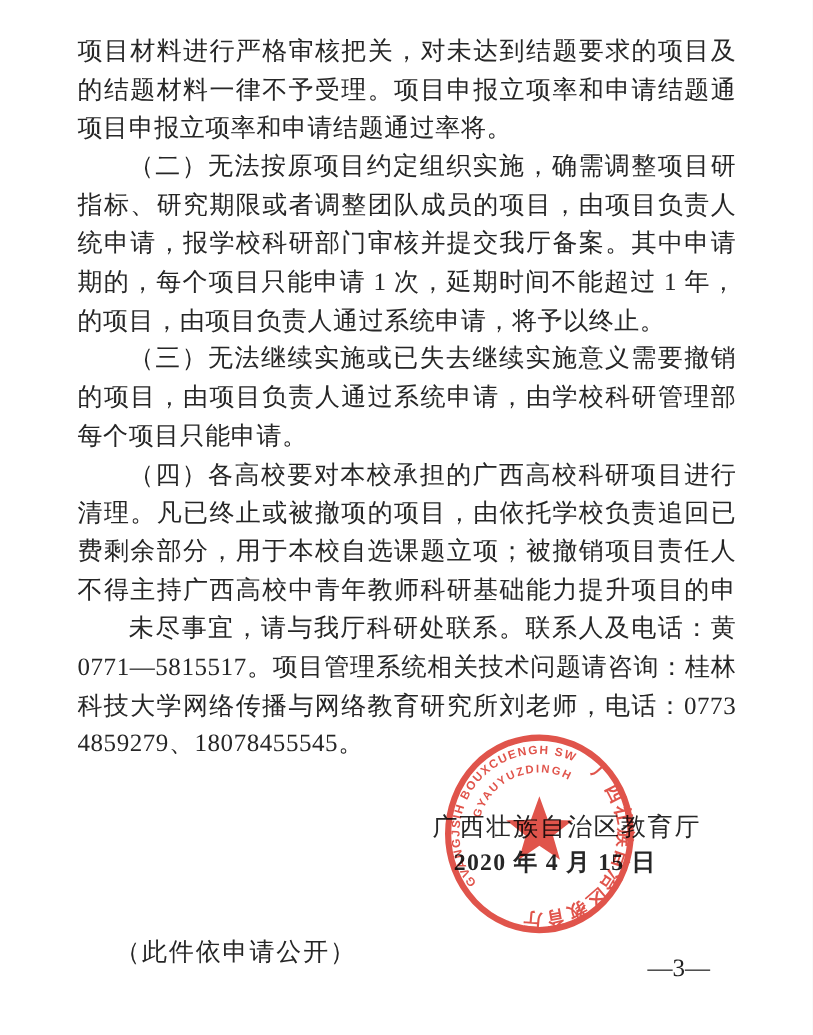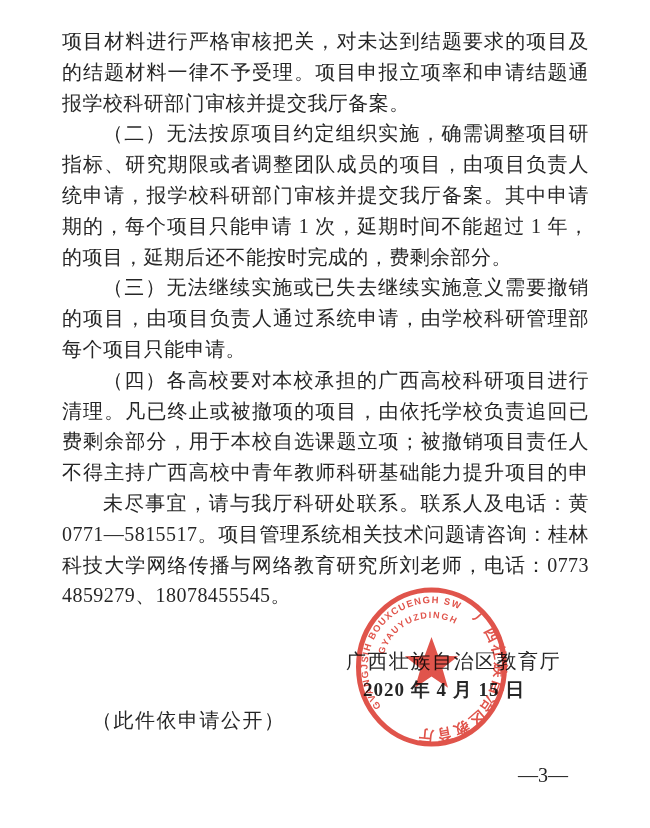--- a/index.html
+++ b/index.html
@@ -19,21 +19,21 @@
   .line.indent { text-indent:41px; }
   .sig-org {
     position:absolute; left:346px; top:648px; font-size:20px;
     letter-spacing:1.5px; white-space:nowrap; z-index:1;
   }
   .sig-date {
     position:absolute; left:363px; top:677px; font-size:19px;
     letter-spacing:1px; white-space:nowrap; z-index:1;font-weight:bold;
   }
   .footer-note {
-    position:absolute; left:92px; top:707px; font-size:20px;
+    position:absolute; left:92px; top:748px; font-size:20px;
     letter-spacing:1.5px; white-space:nowrap;
   }
   .page-number {
     position:absolute; right:82px; top:764px; font-size:20px;
     letter-spacing:0px; white-space:nowrap; color:#222;
   }
   .seal {
     position:absolute; left:353px; top:586px; width:157px; height:162px;
     z-index:2; opacity:0.87; mix-blend-mode:multiply;
   }
@@ -49,26 +49,26 @@
   }
 </style>
 </head>
 <body>
 
 <div class="page">
 
   <div class="body-text">
     <div class="line">项目材料进行严格审核把关，对未达到结题要求的项目及不合格</div>
     <div class="line">的结题材料一律不予受理。项目申报立项率和申请结题通过率将</div>
-    <div class="line end">报学校科研部门审核并提交我厅备案。</div>
+    <div class="line end">项目申报立项率和申请结题通过率将。</div>
     <div class="line indent">（二）无法按原项目约定组织实施，确需调整项目研究内容、</div>
     <div class="line">指标、研究期限或者调整团队成员的项目，由项目负责人通过系</div>
     <div class="line">统申请，报学校科研部门审核并提交我厅备案。其中申请项目延</div>
     <div class="line">期的，每个项目只能申请 1 次，延期时间不能超过 1 年，经延期</div>
-    <div class="line end">的项目，延期后还不能按时完成的，费剩余部分。</div>
+    <div class="line end">的项目，由项目负责人通过系统申请，将予以终止。</div>
     <div class="line indent">（三）无法继续实施或已失去继续实施意义需要撤销或终止</div>
     <div class="line">的项目，由项目负责人通过系统申请，由学校科研管理部门审核</div>
     <div class="line end">每个项目只能申请。</div>
     <div class="line indent">（四）各高校要对本校承担的广西高校科研项目进行自查和</div>
     <div class="line">清理。凡已终止或被撤项的项目，由依托学校负责追回已拨付经</div>
     <div class="line">费剩余部分，用于本校自选课题立项；被撤销项目责任人 3 年内</div>
     <div class="line end">不得主持广西高校中青年教师科研基础能力提升项目的申报。</div>
     <div class="line indent">未尽事宜，请与我厅科研处联系。联系人及电话：黄漫熙，</div>
     <div class="line">0771—5815517。项目管理系统相关技术问题请咨询：桂林电子</div>
     <div class="line end">科技大学网络传播与网络教育研究所刘老师，电话：0773—</div>

